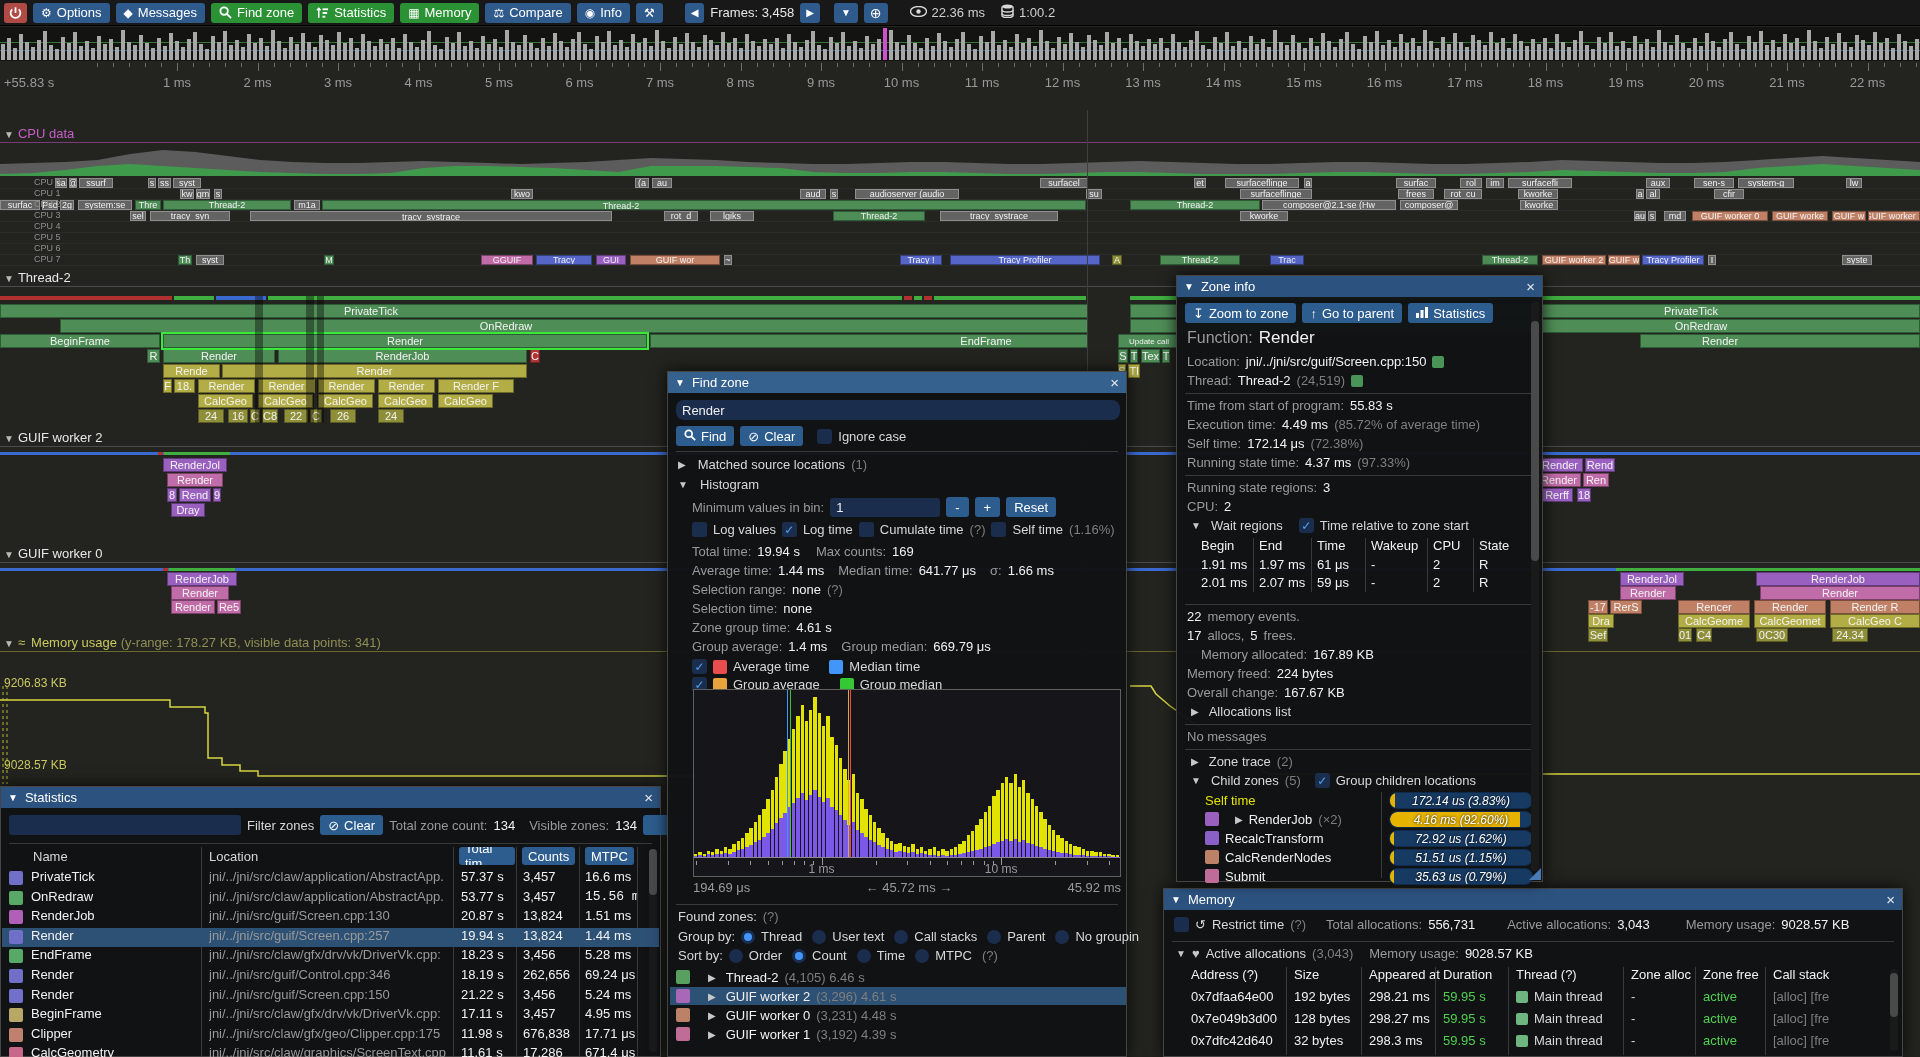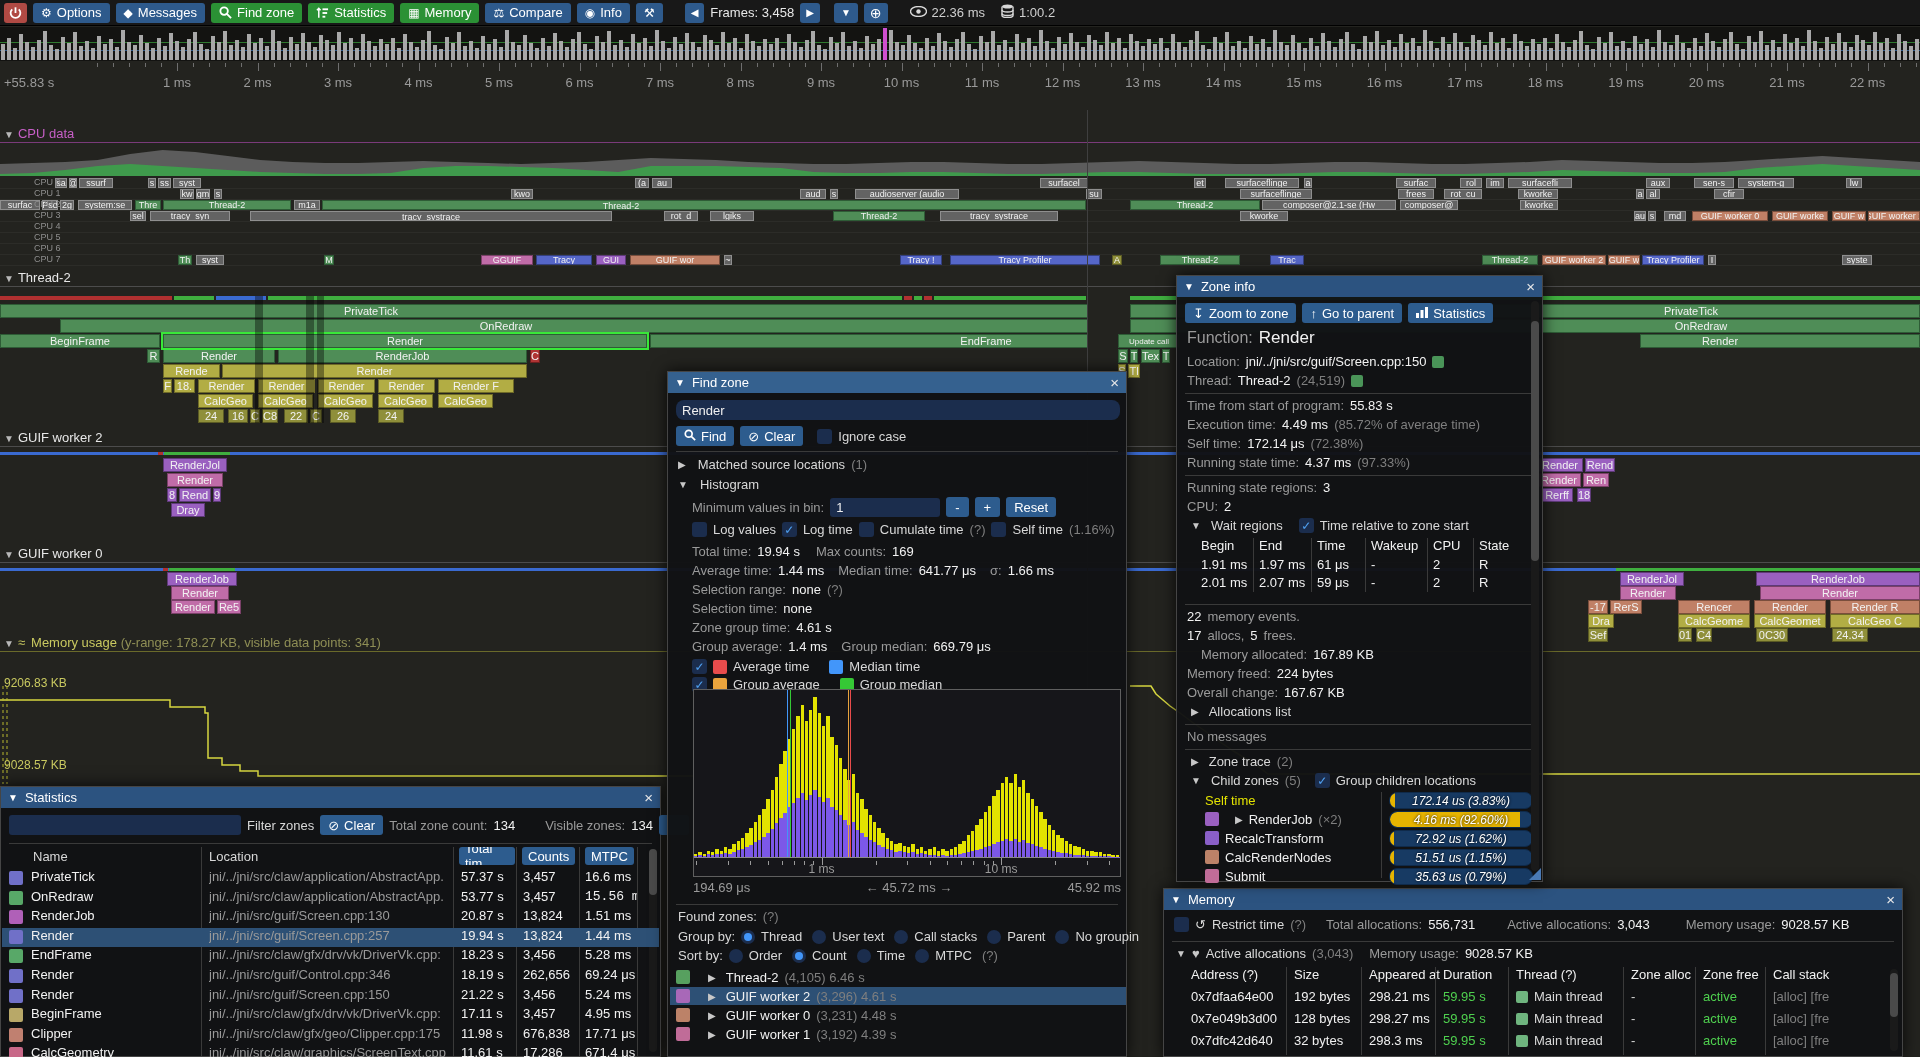--- a/index.html
+++ b/index.html
@@ -1269,21 +1269,21 @@
     </div>
     <div class="wrow" style="left:8px;top:28px;">
       <span class="input" style="width:232px;height:20px;"></span>
       <span>Filter zones</span>
       <span class="btn">
           <span>⊘</span>
           <span>Clear</span>
         </span>
       <span class="lab">Total zone count:</span>
         <span class="val">134</span>
-      <span class="lab" style="margin-left:24px;">Visible zones:</span>
+      <span class="lab" style="margin-left:8px;">Visible zones:</span>
         <span class="val">134</span>
       <span class="btn" style="width:14px;"></span>
     </div>
     <div class="sep" style="top:56px;"></div>
     <div class="cell" style="left:32px;top:62px;">Name</div>
     <div class="cell" style="left:208px;top:62px;">Location</div>
     <span class="btn" style="position:absolute;left:458px;top:60px;height:18px;padding:0 6px;max-width:44px;overflow:hidden;">
         <span>Total tim</span>
       </span>
     <span class="btn" style="position:absolute;left:521px;top:60px;height:18px;padding:0 6px;">

